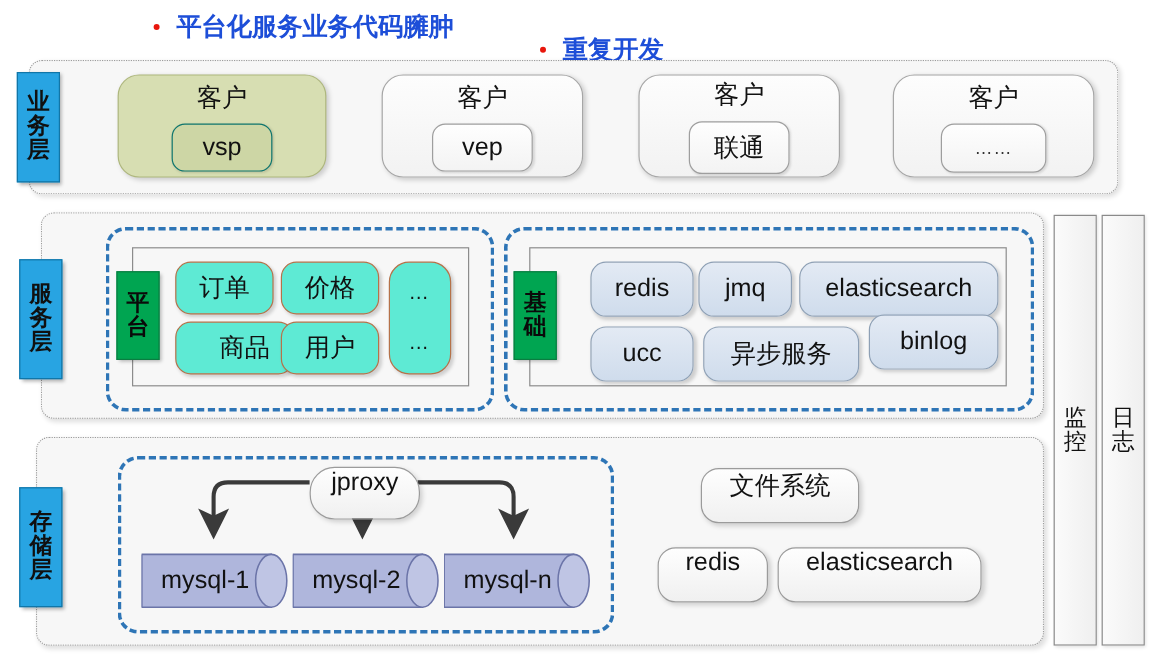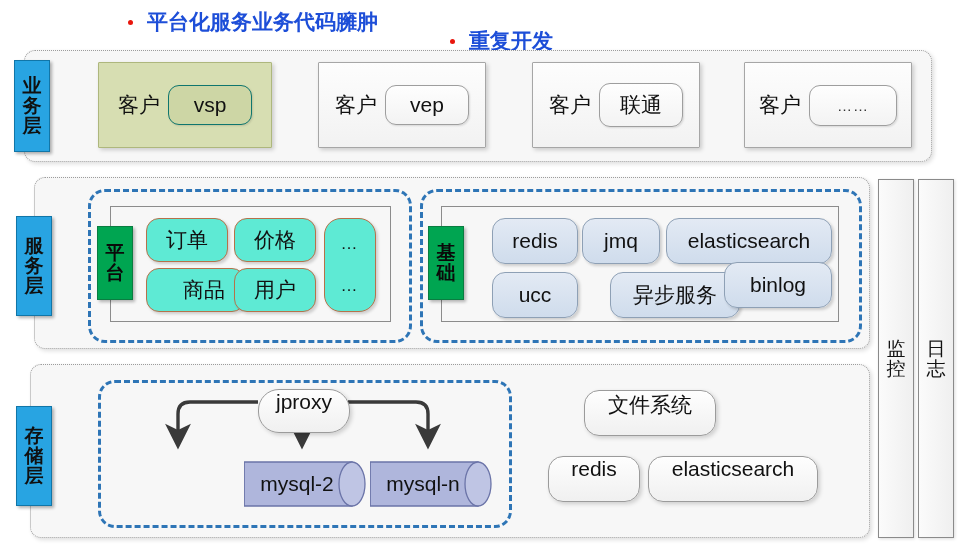--- a/index.html
+++ b/index.html
@@ -79,26 +79,27 @@
     border: 1px dotted #9C9C9C;
     border-radius: 11px;
     box-shadow: 2px 2px 4px rgba(0,0,0,0.13);
   }
 
   
   .client-box {
     position: absolute;
     background: linear-gradient(#FDFDFD, #F2F2F2);
     border: 1px solid #A6A6A6;
-    border-radius: 1px;
+    border-radius: 18px;
     box-shadow: 2px 2px 4px rgba(0,0,0,0.18);
     display: flex;
     align-items: center;
     justify-content: center;
     gap: 8px;
+    flex-direction: column;
   }
   .client-box.highlight {
     background: #D7DEB2;
     border: 1px solid #AEB77D;
   }
   .client-label {
     font-size: 21px;
     color: #111;
   }
   .client-pill {
@@ -330,21 +331,21 @@
     </div>
     <div class="svc-pill blue" style="left:582px; top:44px; width:76px; height:44px;">
       <span>jmq</span>
     </div>
     <div class="svc-pill blue" style="left:666px; top:44px; width:164px; height:44px;">
       <span>elasticsearch</span>
     </div>
     <div class="svc-pill blue" style="left:492px; top:98px; width:84px; height:44px;">
       <span>ucc</span>
     </div>
-    <div class="svc-pill blue" style="left:586px; top:98px; width:128px; height:44px;margin-left:24px;">
+    <div class="svc-pill blue" style="left:586px; top:98px; width:128px; height:44px;">
       <span>异步服务</span>
     </div>
     <div class="svc-pill blue" style="left:724px; top:88px; width:106px; height:44px;">
       <span>binlog</span>
     </div>
   </div>
 
   <div class="layer-row" style="left:0; top:318px; width:970px; height:185px;">
 
     <div class="layer-panel" style="left:30px; top:2px; width:838px; height:172px;"></div>
@@ -365,20 +366,28 @@
       </defs>
       <path d="M160,22 L92,22 Q80,22 80,34 L80,56" stroke="#3A3A3A" stroke-width="3.4" fill="none" marker-end="url(#ahead)"></path>
       <path d="M204,40 L204,56" stroke="#3A3A3A" stroke-width="3.4" fill="none" marker-end="url(#ahead)"></path>
       <path d="M250,22 L318,22 Q330,22 330,34 L330,56" stroke="#3A3A3A" stroke-width="3.4" fill="none" marker-end="url(#ahead)"></path>
     </svg>
 
     <div class="plain-pill" style="left:258px; top:27px; width:90px; height:42px; border-radius:21px;">
       <span>jproxy</span>
     </div>
 
+    <div class="db-cyl" style="left:118px; top:96px; width:122px; height:52px;">
+      <svg class="cyl-svg" width="122" height="52" viewBox="0 0 122 52">
+        <path d="M0,4 L108,4 L108,48 L0,48 Z" fill="#AFB6DC" stroke="#6B74A8" stroke-width="1.3"></path>
+        <ellipse cx="108" cy="26" rx="13" ry="22" fill="#BFC5E4" stroke="#6B74A8" stroke-width="1.3"></ellipse>
+        <path d="M0,4 L0,48" stroke="#6B74A8" stroke-width="1.3"></path>
+      </svg>
+      <span class="cyl-text">mysql-1</span>
+    </div>
 
     <div class="db-cyl" style="left:244px; top:96px; width:122px; height:52px;">
       <svg class="cyl-svg" width="122" height="52" viewBox="0 0 122 52">
         <path d="M0,4 L108,4 L108,48 L0,48 Z" fill="#AFB6DC" stroke="#6B74A8" stroke-width="1.3"></path>
         <ellipse cx="108" cy="26" rx="13" ry="22" fill="#BFC5E4" stroke="#6B74A8" stroke-width="1.3"></ellipse>
         <path d="M0,4 L0,48" stroke="#6B74A8" stroke-width="1.3"></path>
       </svg>
       <span class="cyl-text">mysql-2</span>
     </div>
 

